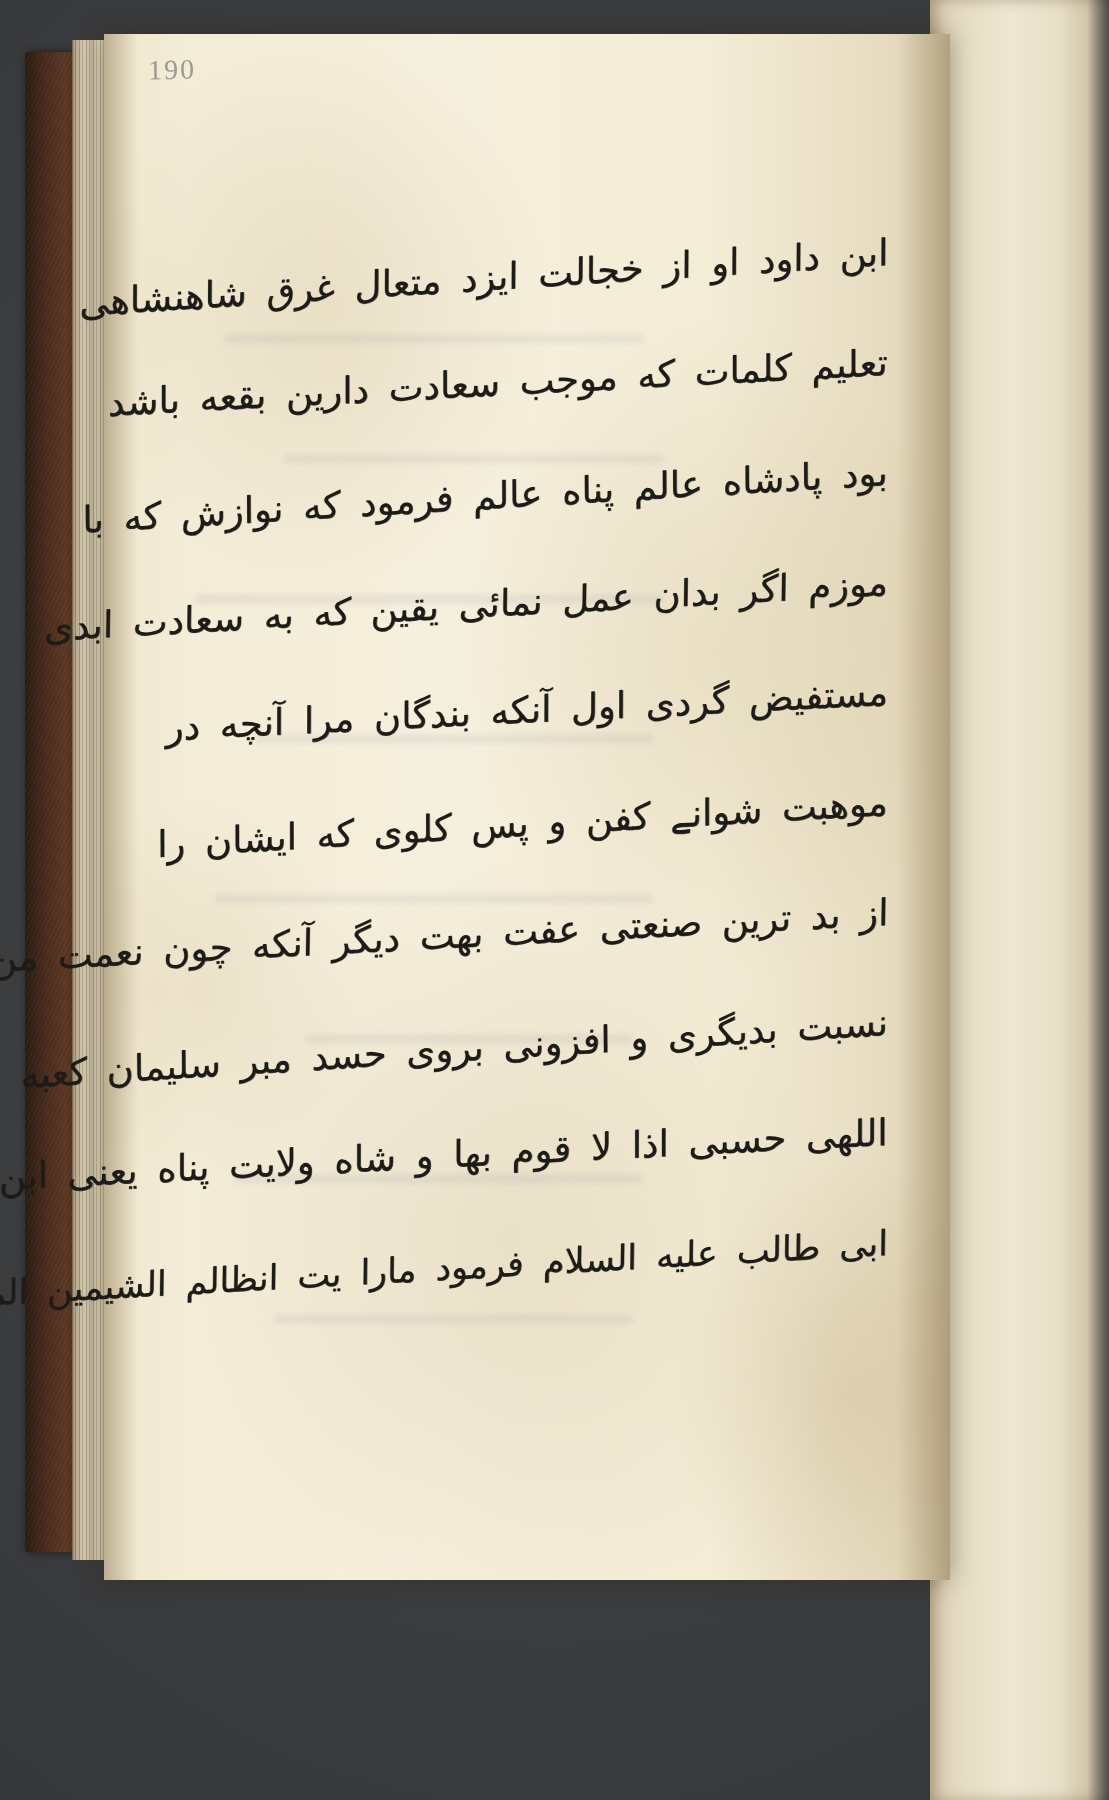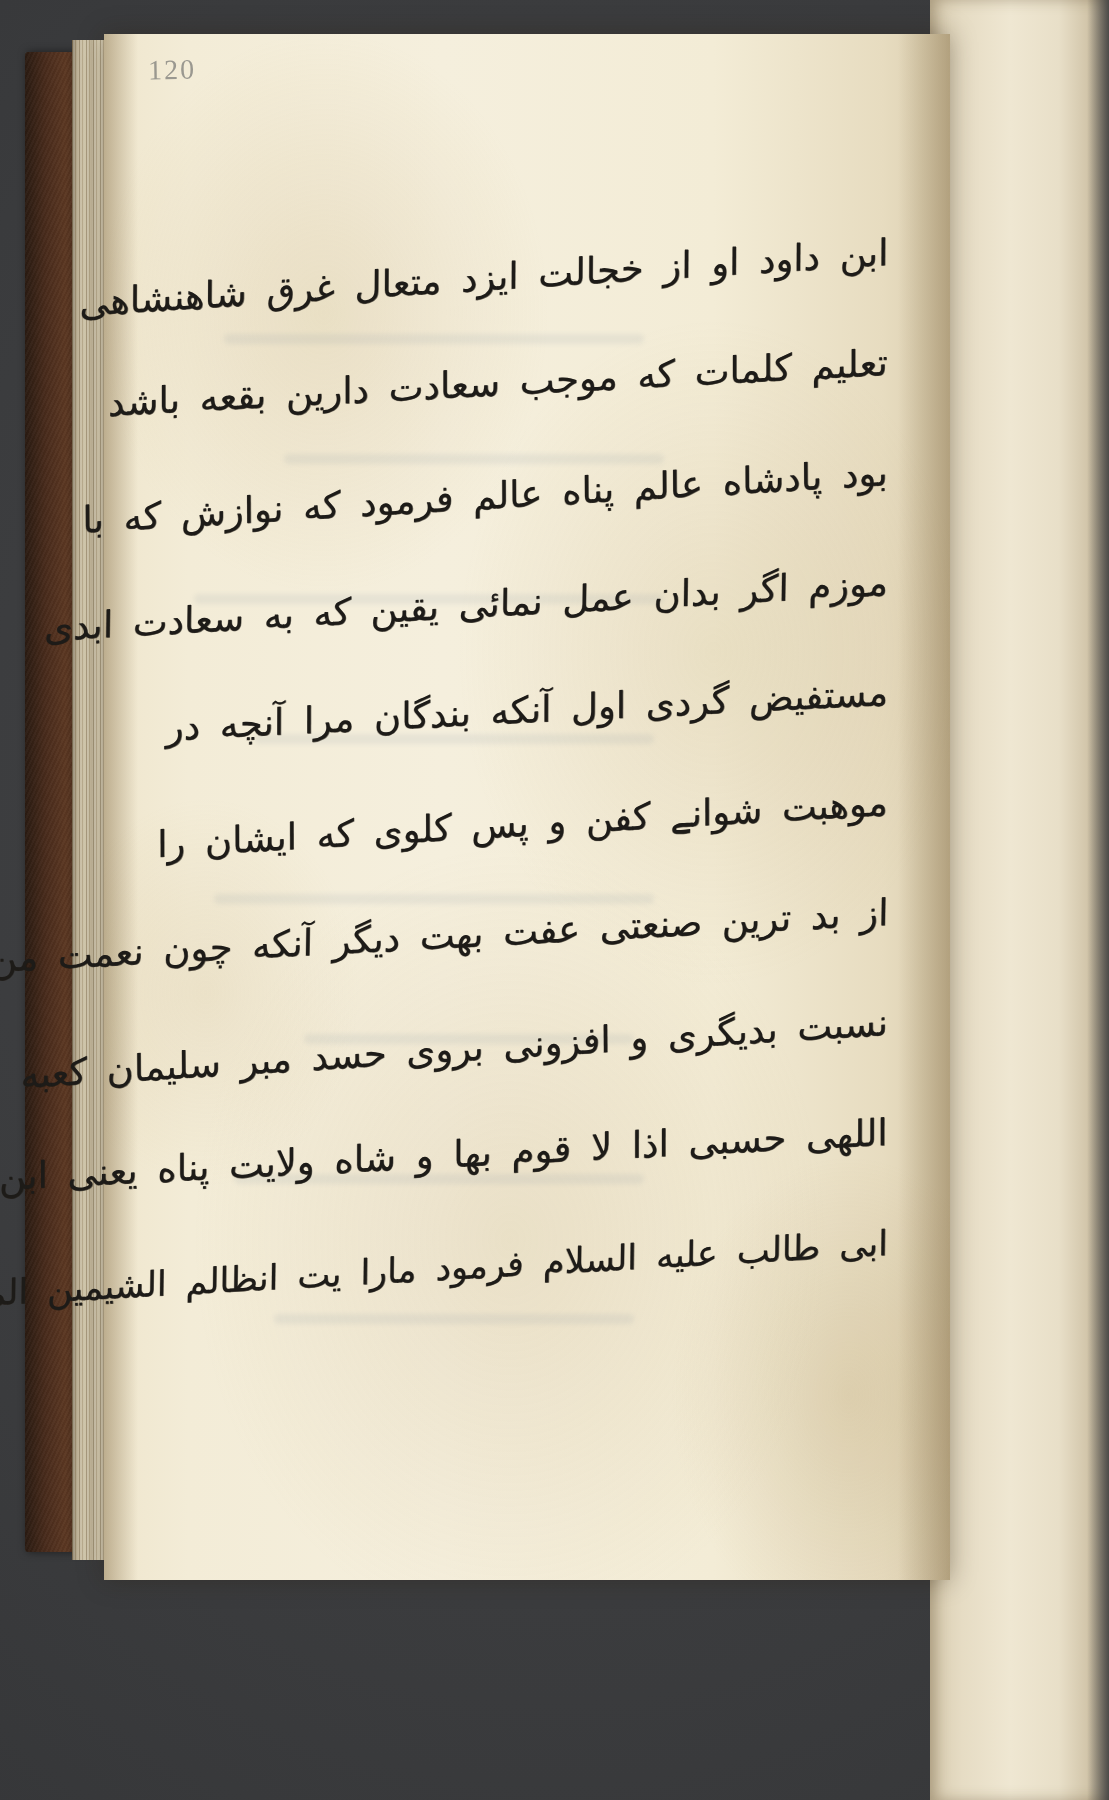--- a/index.html
+++ b/index.html
@@ -224,21 +224,21 @@
       <span style="top:300px;left:120px;width:420px;"></span>
       <span style="top:420px;left:180px;width:380px;"></span>
       <span style="top:560px;left:90px;width:470px;"></span>
       <span style="top:700px;left:150px;width:400px;"></span>
       <span style="top:860px;left:110px;width:440px;"></span>
       <span style="top:1000px;left:200px;width:330px;"></span>
       <span style="top:1140px;left:130px;width:410px;"></span>
       <span style="top:1280px;left:170px;width:360px;"></span>
     </div>
 
-    <div class="folio">120</div>
+    <div class="folio">190</div>
 
     <div class="textblock">
       <div class="line l1">
         <span class="ink">ابن داود او از خجالت ایزد متعال غرق شاهنشاهی</span>
       </div>
       <div class="line l2">
         <span class="ink">تعلیم کلمات که موجب سعادت دارین بقعه باشد</span>
       </div>
       <div class="line l3">
         <span class="ink">بود پادشاه عالم پناه عالم فرمود که نوازش که با</span>

